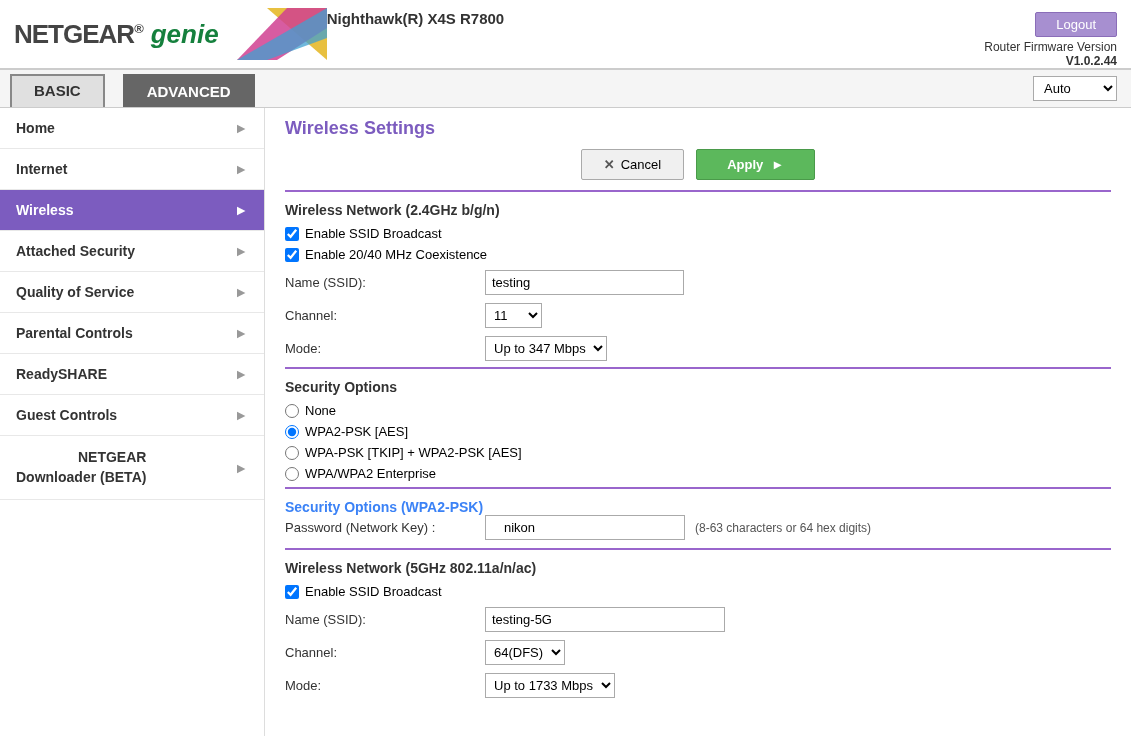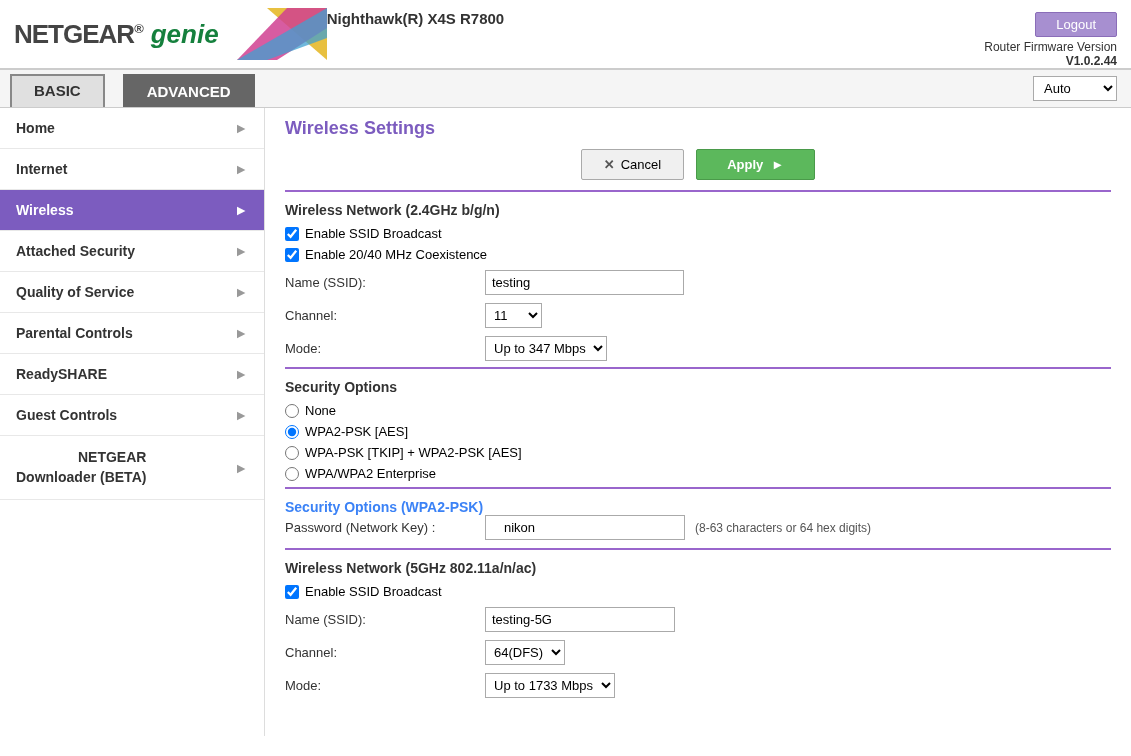--- a/index.html
+++ b/index.html
@@ -175,21 +175,21 @@
       <div style="border-top:2px solid #9966cc; padding-top:10px; margin-bottom:4px;">
         <div style="font-weight:bold; font-size:14px; color:#333; margin-bottom:8px;">Wireless Network (5GHz 802.11a/n/ac)</div>
 
         <div style="display:flex; align-items:center; gap:6px; margin-bottom:8px;">
           <input type="checkbox" checked="" style="width: 14px; height: 14px;">
           <label>Enable SSID Broadcast</label>
         </div>
 
         <div style="display:flex; align-items:center; margin-bottom:8px;">
           <span style="width:200px; font-size:13px; color:#333;">Name (SSID):</span>
-          <input type="text" style="border: 1px solid rgb(170, 170, 170); padding: 4px 6px; font-size: 13px; width: 190px;" value="testing-5G">
+          <input type="text" style="border: 1px solid rgb(170, 170, 170); padding: 4px 6px; font-size: 13px; width: 240px;" value="testing-5G">
         </div>
         <div style="display:flex; align-items:center; margin-bottom:8px;">
           <span style="width:200px; font-size:13px; color:#333;">Channel:</span>
           <select style="border:1px solid #aaa; padding:3px 4px; font-size:13px; background:#fff;">
             <option>64(DFS)</option>
             <option>Auto</option>
             <option>36</option><option>40</option><option>44</option><option>48</option><option>52</option><option>56</option><option>60</option>
           </select>
         </div>
         <div style="display:flex; align-items:center; margin-bottom:6px;">

